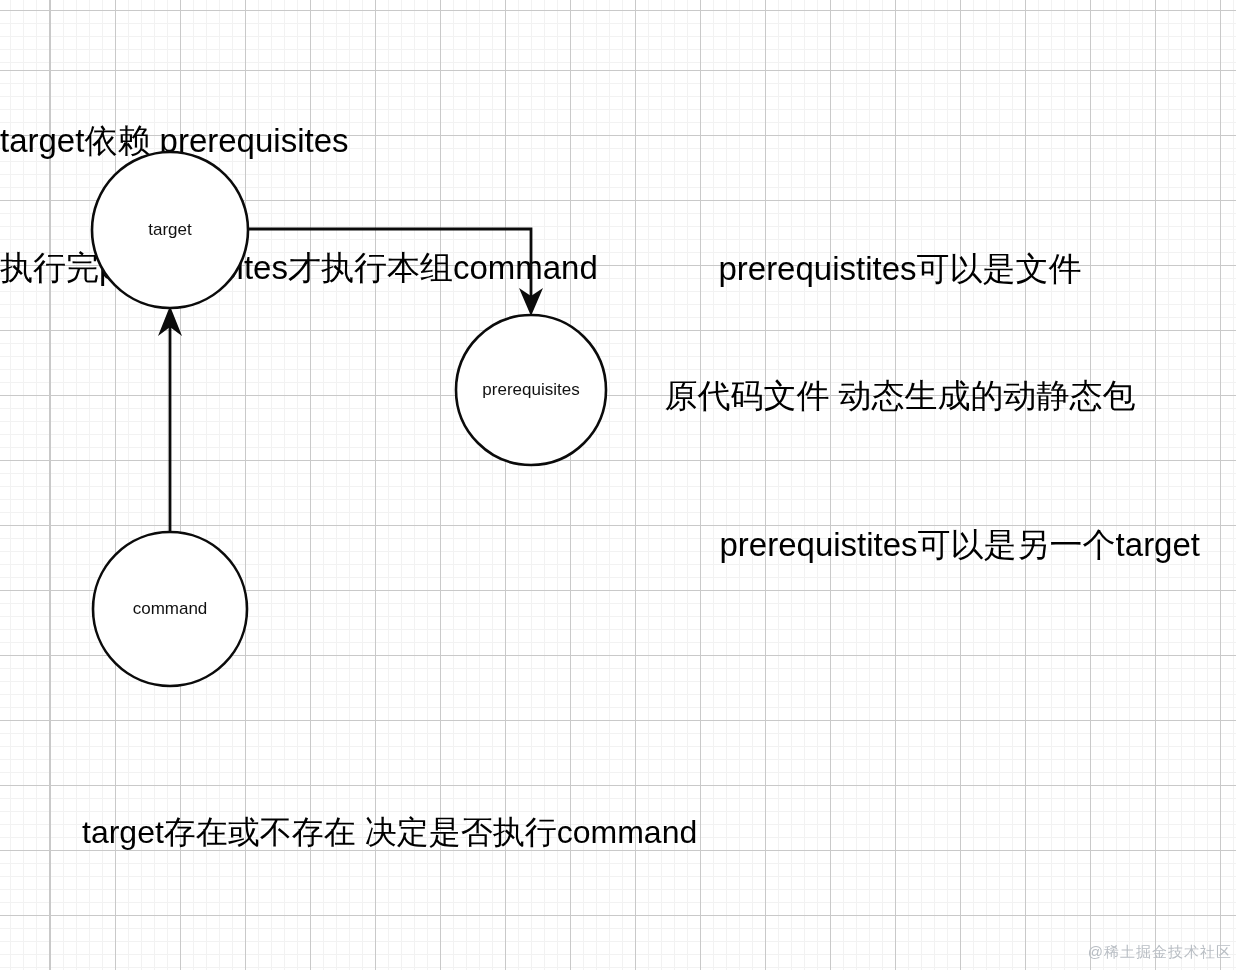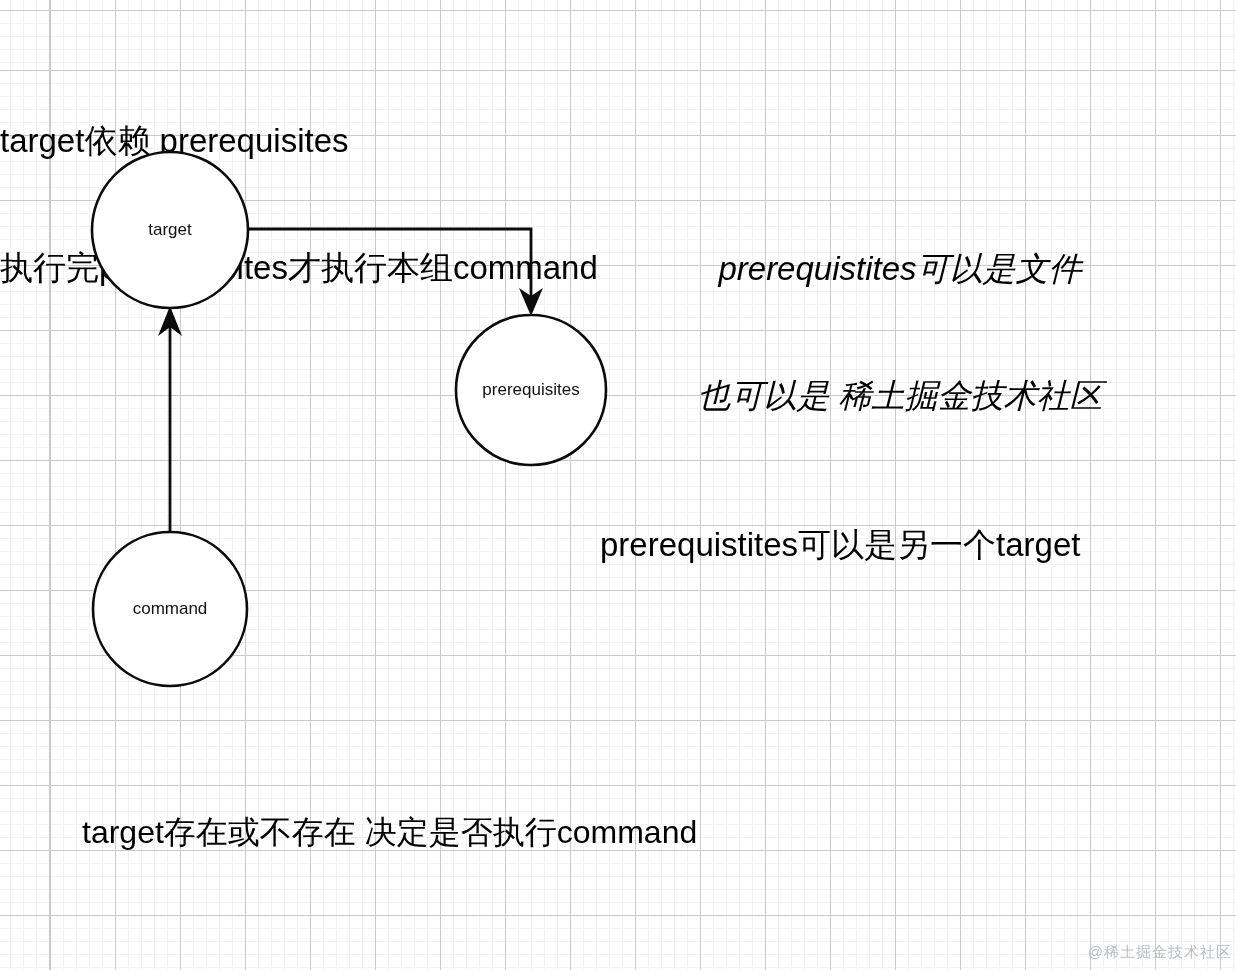--- a/index.html
+++ b/index.html
@@ -49,28 +49,28 @@
   #heading-block .line { display: block; }
 
   
   #note-prereq-kinds {
     left: 600px;
     top: 164px;
     width: 600px;
     text-align: center;
     font-size: 33px;
   }
-  #note-prereq-kinds .line { display: block; font-style: italic; }
+  #note-prereq-kinds .line { display: block; }
 
   
   #note-prereq-target {
     left: 600px;
     top: 440px;
     width: 600px;
-    text-align: left;
+    text-align: right;
     font-size: 33px;
   }
   #note-prereq-target .line { display: block; }
 
   
   #note-command {
     left: 82px;
     top: 730px;
     width: 1100px;
     text-align: left;
@@ -127,21 +127,21 @@
 
 <div id="page">
 
   <div class="txt-block" id="heading-block">
     <span class="line">target依赖 prerequisites</span>
     <span class="line">执行完prerequisites才执行本组command</span>
   </div>
 
   <div class="txt-block" id="note-prereq-kinds">
     <span class="line">prerequistites可以是文件</span>
-    <span class="line">也可以是 稀土掘金技术社区</span>
+    <span class="line">原代码文件 动态生成的动静态包</span>
   </div>
 
   <div class="txt-block" id="note-prereq-target">
     <span class="line">prerequistites可以是另一个target</span>
   </div>
 
   <div class="txt-block" id="note-command">
     <span class="line">target存在或不存在 决定是否执行command</span>
     
     

